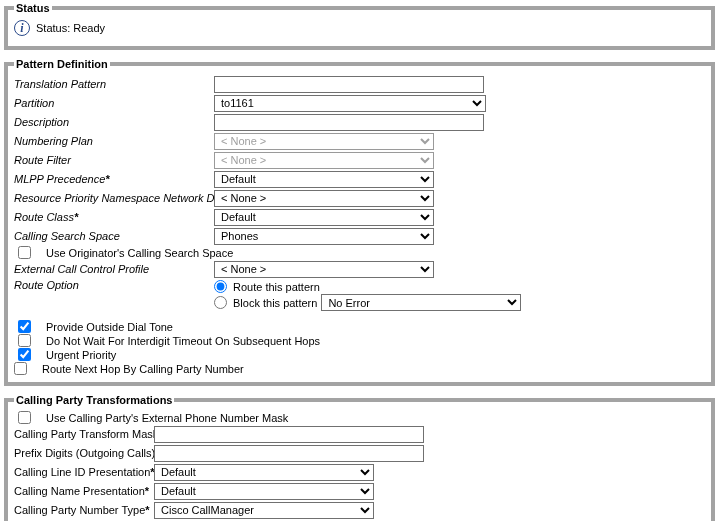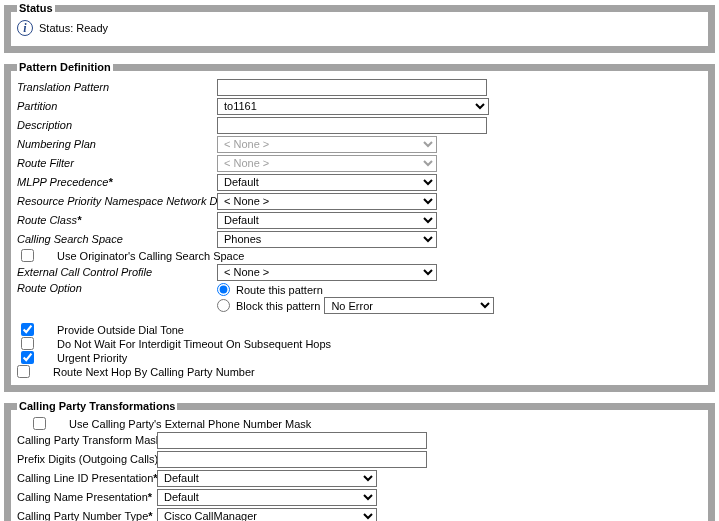--- a/index.html
+++ b/index.html
@@ -9,21 +9,21 @@
     font-family: Arial, Helvetica, sans-serif;
     font-size: 11px;
     color: #000;
   }
   .page {
     width: 719px;
     padding: 2px 4px 10px 4px;
     box-sizing: border-box;
   }
   fieldset {
-    border: 7px solid #a3a3a3;
+    border: 4px solid #a3a3a3;
     margin: 0 0 8px 0;
     padding: 4px 6px 6px 6px;
   }
   legend {
     font-weight: bold;
     font-size: 11px;
     padding: 0 2px;
   }
   .status-row {
     display: flex;
@@ -79,26 +79,26 @@
   }
   select {
     padding: 0 0 0 2px;
   }
   select:disabled {
     color: #777;
     background: #fff;
   }
   .w-text { width: 270px; }
   .w-sel  { width: 272px; }
-  .w-sel-sm { width: 170px; }
+  .w-sel-sm { width: 200px; }
   .w-sel-lg { width: 220px; }
   .cb-row {
     display: flex;
     align-items: center;
-    gap: 21px;
+    gap: 13px;
     margin: 1px 0;
   }
   input[type="checkbox"], input[type="radio"] {
     margin: 0 2px 0 0;
     width: 13px;
     height: 13px;
   }
   .radio-line {
     display: flex;
     align-items: center;
@@ -225,21 +225,21 @@
   </div>
   <div class="cb-row" style="">
     <input type="checkbox" style="">
     <span>Route Next Hop By Calling Party Number</span>
   </div>
 </fieldset>
 
 <fieldset>
   <legend>Calling Party Transformations</legend>
 
-  <div class="cb-row" style="margin-left:16px;">
+  <div class="cb-row" style="margin-left:4px;">
     <input type="checkbox" style="">
     <span>Use Calling Party's External Phone Number Mask</span>
   </div>
 
   <div class="form-row">
     <span class="label-sm">Calling Party Transform Mask</span>
     <input type="text" class="w-text" value="" style="">
   </div>
 
   <div class="form-row">

